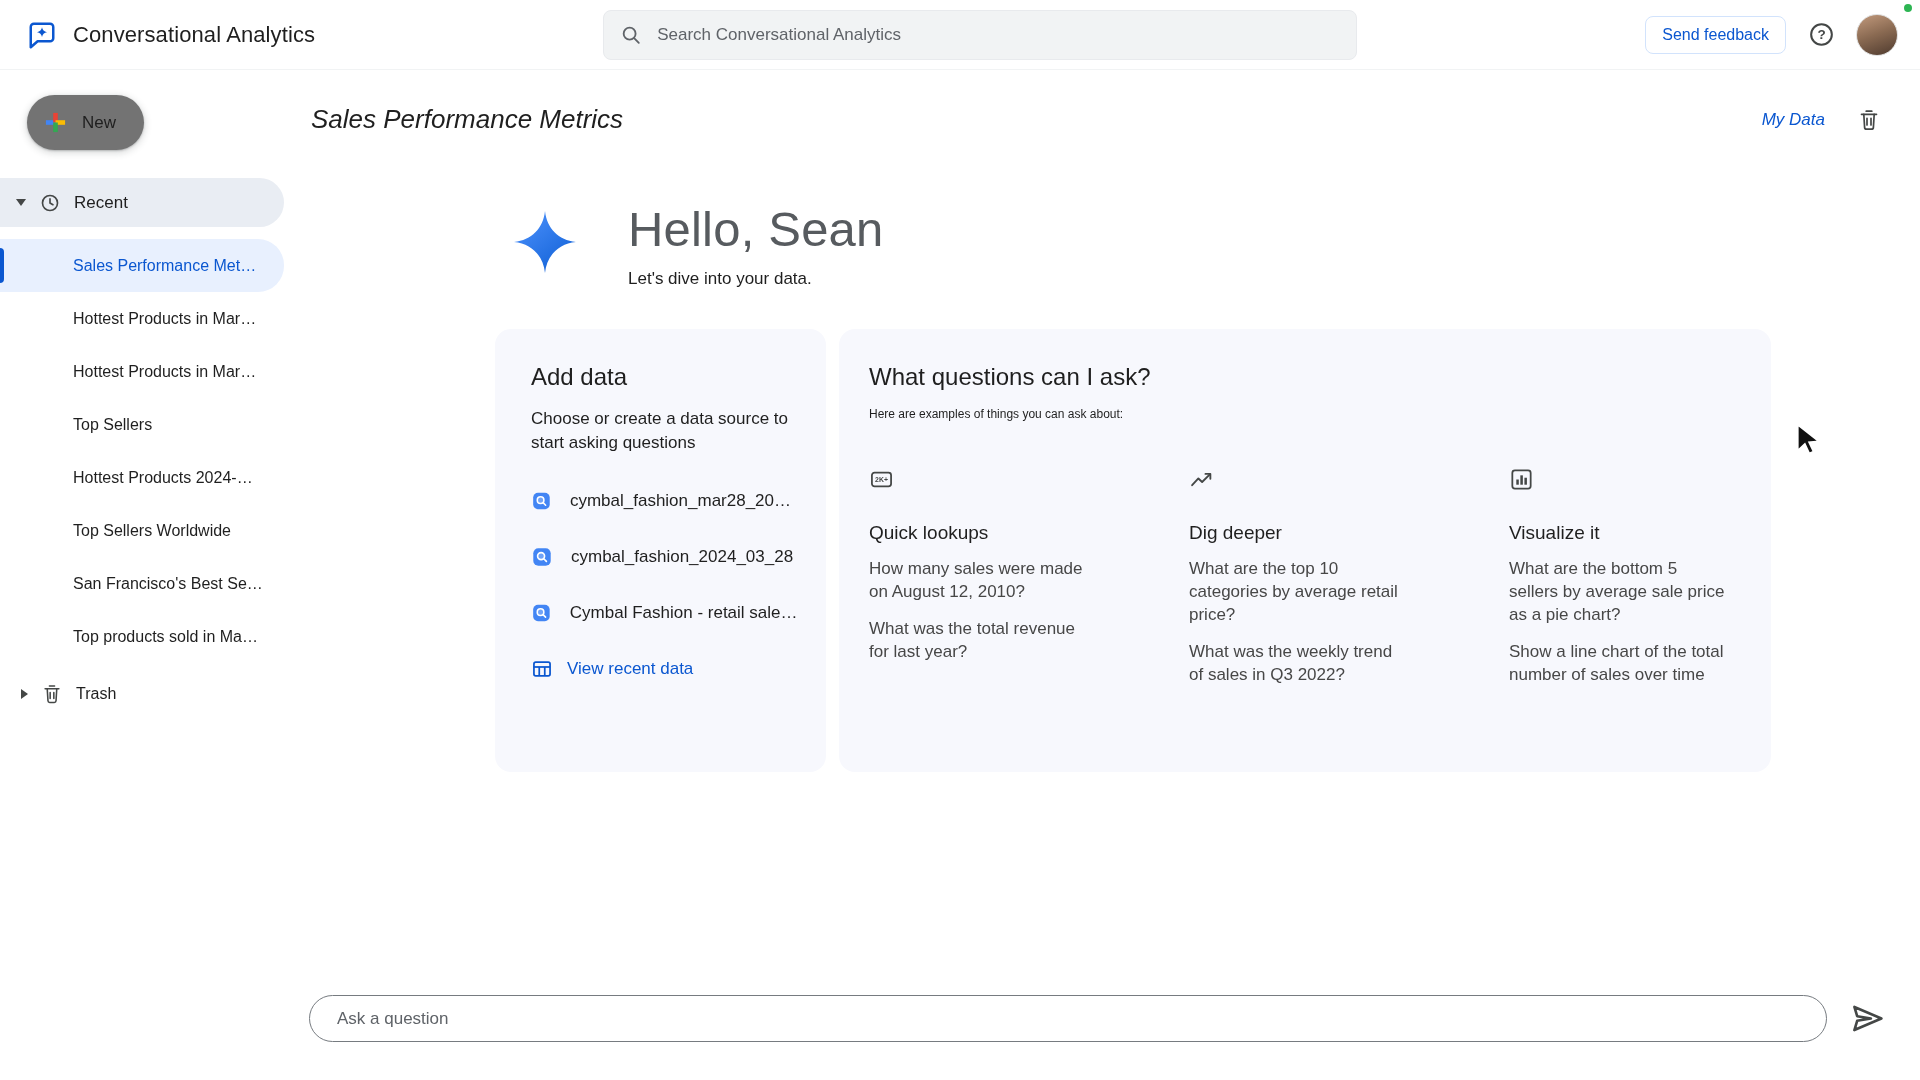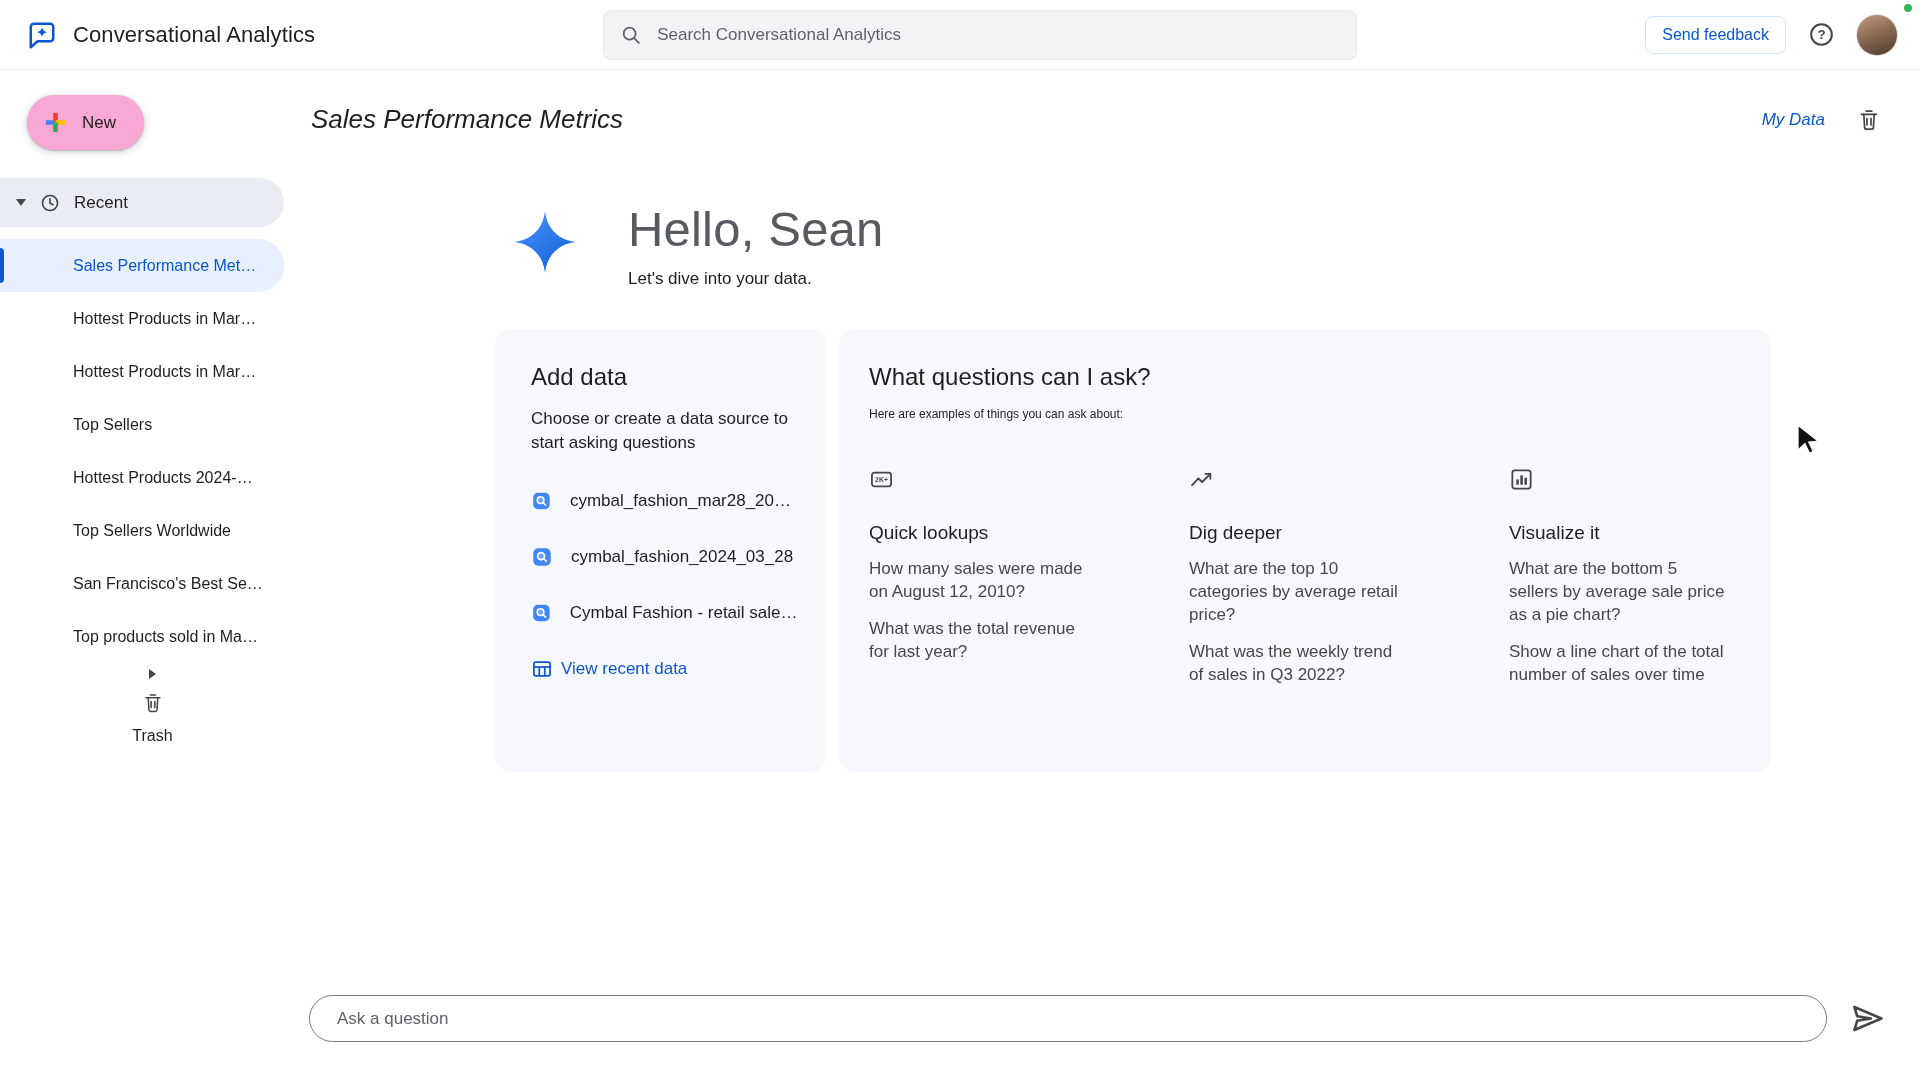--- a/index.html
+++ b/index.html
@@ -43,21 +43,21 @@
   .green-dot { position:absolute; top:4px; right:8px; width:8px; height:8px;
     border-radius:50%; background:#2db553; }
 
   
   .layout { display:flex; height:1010px; }
 
   
   .sidebar { width:284px; flex:0 0 284px; padding-top:25px; }
   .new-btn {
     margin-left:27px; height:55px; display:inline-flex; align-items:center; gap:15px;
-    padding:0 28px 0 17px; border:none; border-radius:28px; background:#f9a8d4; cursor:pointer;
+    padding:0 28px 0 17px; border:none; border-radius:28px; background:#737373; cursor:pointer;
     font-size:17px; font-weight:500; color:#1f1f1f; font-family:inherit;
     box-shadow:0 1px 2px rgba(60,64,67,.30), 0 2px 6px 2px rgba(60,64,67,.15);
   }
   .recent-header {
     margin-top:28px; height:49px; display:flex; align-items:center; gap:13px;
     padding-left:16px; background:#e9edf3; border-radius:0 25px 25px 0;
     font-size:17px; font-weight:500; cursor:pointer;
   }
   .caret-down { width:0; height:0; border-left:5.5px solid transparent;
     border-right:5.5px solid transparent; border-top:7px solid #444746; }
@@ -70,21 +70,21 @@
     white-space:nowrap; overflow:hidden; position:relative;
   }
   .side-item span { overflow:hidden; text-overflow:ellipsis; }
   .side-item.selected { background:#e8f0fe; color:#0b57d0; font-weight:500; }
   .side-item.selected::before {
     content:""; position:absolute; left:0; top:9px; bottom:9px; width:4px;
     background:#0b57d0; border-radius:0 4px 4px 0;
   }
   .trash-row {
     margin-top:6px; height:49px; display:flex; align-items:center; gap:13px;
-    padding-left:21px; font-size:16px; font-weight:500; cursor:pointer;flex-direction:column;
+    padding-left:21px; font-size:16px; font-weight:500; cursor:pointer;
   }
 
   
   .main { flex:1; position:relative; }
   .page-header {
     display:flex; align-items:center; justify-content:space-between;
     padding:34px 39px 0 27px;
     font-style:italic;
   }
   .page-title { font-size:26px; font-weight:400; color:#1f1f1f; }
@@ -100,21 +100,21 @@
 
   .cards { display:flex; gap:13px; margin-top:40px; }
   .card { background:#f7f8fd; border-radius:16px; height:443px; }
   .card h2 { margin:0; font-size:24px; font-weight:500; color:#1f1f1f; }
   .card-add { width:331px; flex:0 0 331px; padding:34px 28px 0 36px; }
   .card-desc { margin-top:16px; font-size:17px; line-height:1.4; color:#1f1f1f; }
   .src-list { margin-top:26px; }
   .src-row { display:flex; align-items:center; gap:18px; height:40px; margin-bottom:16px;
     font-size:17px; color:#1f1f1f; cursor:pointer; white-space:nowrap; overflow:hidden; }
   .src-row span { overflow:hidden; text-overflow:ellipsis; }
-  .link-row { display:flex; align-items:center; gap:8px; height:40px; margin-top:14px;
+  .link-row { display:flex; align-items:center; gap:14px; height:40px; margin-top:14px;
     font-size:17px; font-weight:500; color:#0b57d0; cursor:pointer; }
 
   .card-questions { flex:1; padding:34px 40px 0 30px; }
   .q-sub { margin-top:16px; font-size:12px; color:#1f1f1f; }
   .q-cols { display:flex; gap:98px; margin-top:46px; }
   .q-col { width:222px; }
   .q-name { margin-top:30px; font-size:19px; font-weight:500; color:#1f1f1f; }
   .q-example { margin-top:14px; font-size:17px; line-height:1.35; color:#474747; }
 
   .ask-bar { position:absolute; left:25px; bottom:38px; display:flex; align-items:center; gap:22px; }

